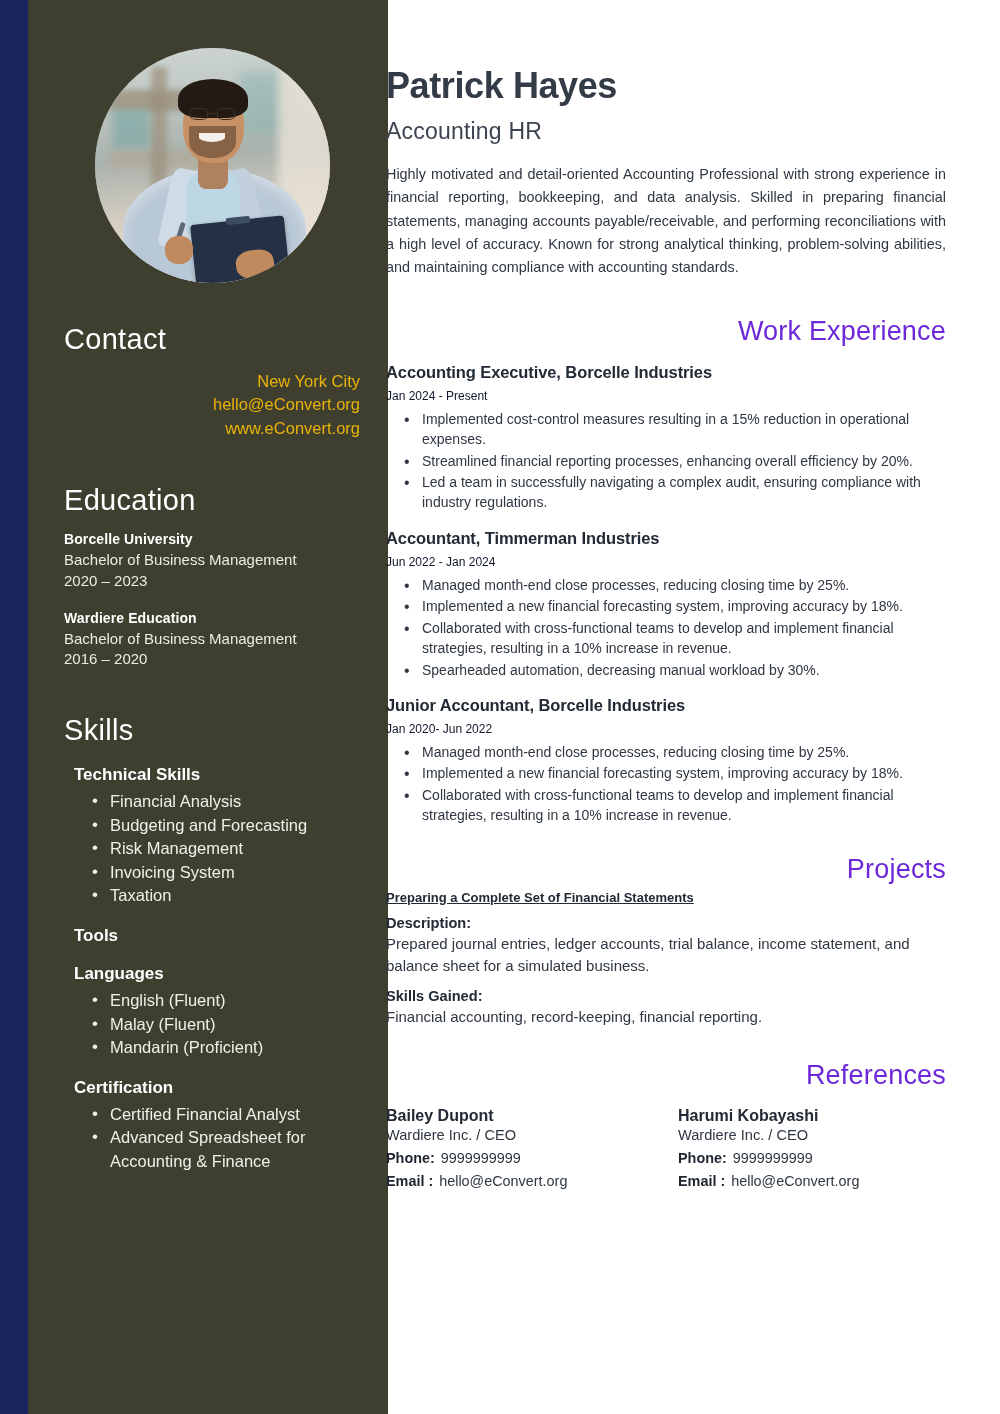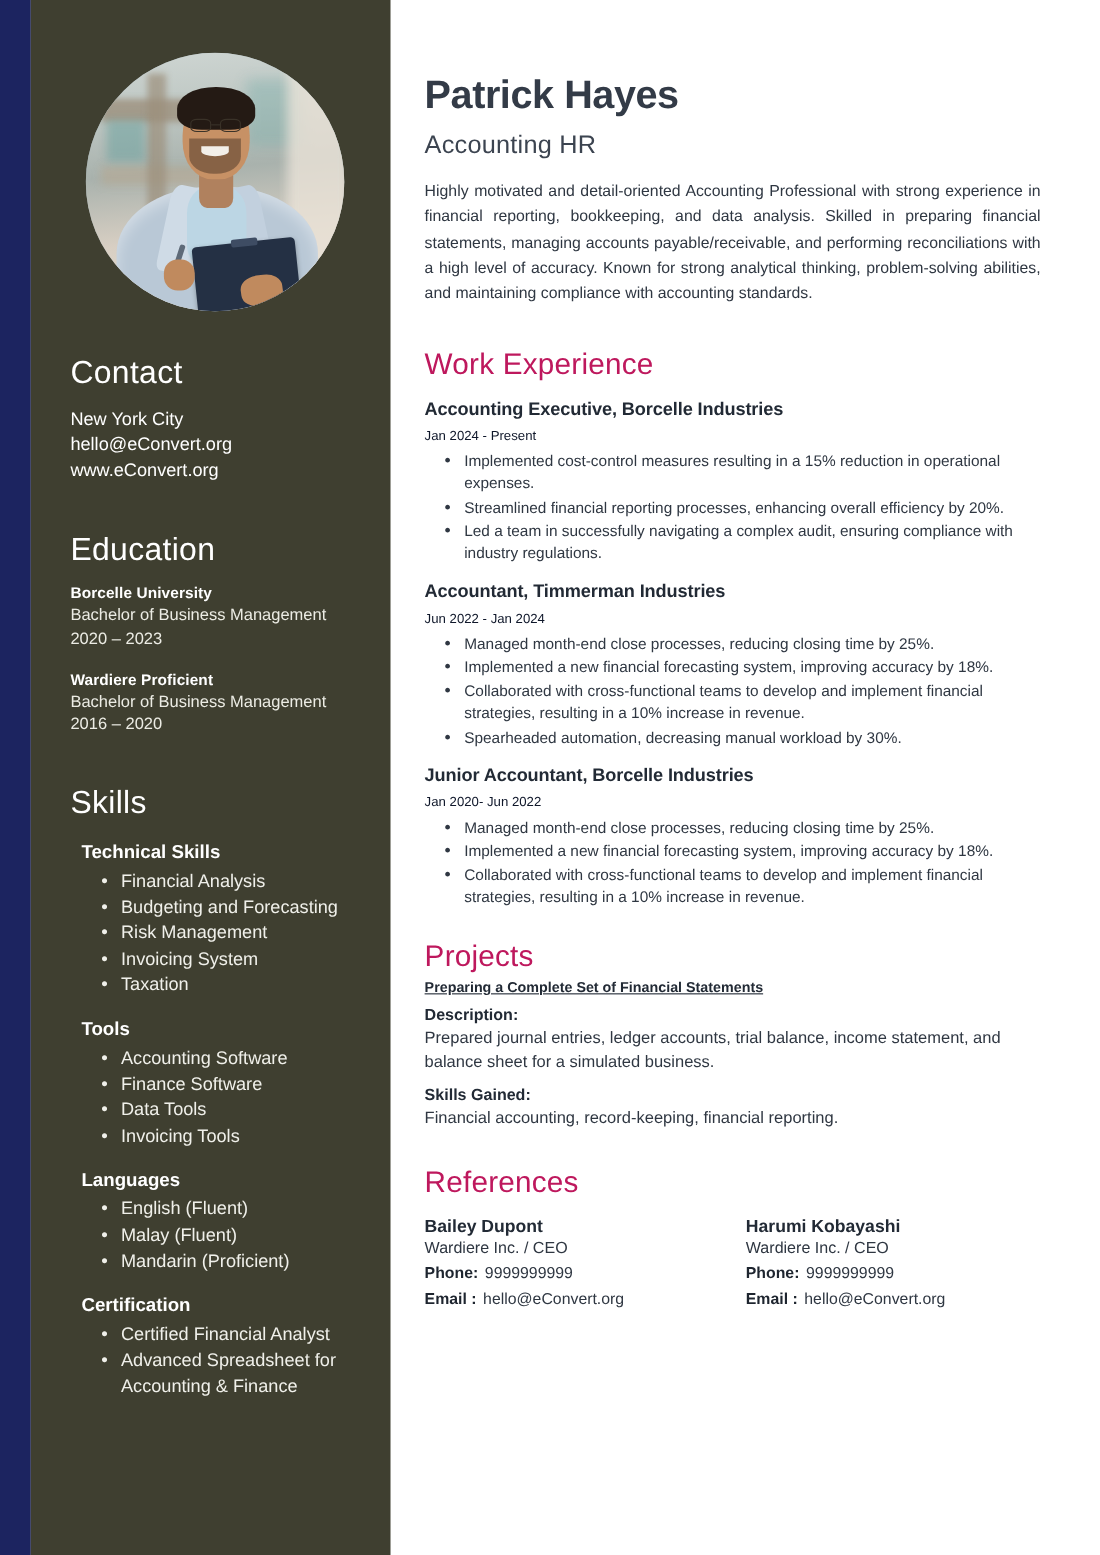--- a/index.html
+++ b/index.html
@@ -12,21 +12,21 @@
   .page { position:relative; width:1000px; height:1414px; background:#ffffff; overflow:hidden; }
 
   
   .navy-strip {
     position:absolute; left:0; top:0; width:28px; height:1414px;
     background:#1c2460;
   }
 
   
   .sidebar {
-    position:absolute; left:28px; top:0; width:327px; height:1414px;
+    position:absolute; left:28px; top:0; width:360px; height:1414px;
     background:#3f3f30; color:#ffffff;
     padding:0 28px 0 36px;
   }
 
   .photo-wrap {
     margin:48px auto 0 auto;
     width:235px; height:235px;
     border-radius:50%;
     overflow:hidden;
     position:relative;
@@ -91,21 +91,21 @@
   .ph-handL { position:absolute; left:30%; top:80%; width:12%; height:12%; background:#c08a5e; border-radius:44%; }
   .ph-pen   { position:absolute; left:35%; top:74%; width:2.2%; height:11%; background:#5e6a78; transform:rotate(18deg); border-radius:2px; }
 
   .side-h1 {
     font-size:29px; font-weight:400; letter-spacing:.3px;
     margin-top:40px; margin-bottom:14px; color:#ffffff;
   }
   .side-h1.edu { margin-top:44px; }
   .side-h1.skills { margin-top:44px; margin-bottom:10px; }
 
-  .contact-line { font-size:16.5px; line-height:1.42; color:#ffffff; }
+  .contact-line { font-size:16.5px; line-height:1.42; color:#eab308;text-align:right; }
 
   .edu-block { margin-bottom:18px; }
   .edu-school { font-size:14px; font-weight:bold; color:#ffffff; margin-bottom:3px; letter-spacing:.1px; }
   .edu-degree { font-size:15px; color:#ececE4; line-height:1.38; }
   .edu-years { font-size:15px; color:#ececE4; line-height:1.38; }
 
   .skill-group { margin-top:18px; padding-left:10px; }
   .skill-group:first-of-type { margin-top:4px; }
   .skill-title { font-size:17px; font-weight:bold; color:#ffffff; margin-bottom:5px; }
   ul.skill-list { list-style:none; padding-left:18px; }
@@ -124,21 +124,21 @@
   .name {
     font-size:36px; font-weight:bold; letter-spacing:-.4px;
     color:#333b47; margin-top:68px; line-height:1;
   }
   .role { font-size:23px; font-weight:400; color:#3c4450; margin-top:14px; letter-spacing:.2px; }
   .summary {
     font-size:14.4px; line-height:1.62; color:#2f3742; margin-top:18px; text-align:justify;
   }
 
   .main-h {
-    font-size:27px; font-weight:400; color:#be185d; letter-spacing:.2px;
+    font-size:27px; font-weight:400; color:#6d28d9; letter-spacing:.2px;text-align:right;
   }
   .sec-work { margin-top:36px; }
   .sec-proj { margin-top:28px; }
   .sec-ref  { margin-top:32px; }
 
   .job { margin-top:16px; }
   .job-title { font-size:16.5px; font-weight:bold; color:#222a35; letter-spacing:-.1px; }
   .job-date  { font-size:12px; color:#0f172a; margin-top:7px; }
   ul.job-list { list-style:none; margin-top:6px; padding-left:18px; }
   ul.job-list li {
@@ -207,47 +207,41 @@
     </div>
 
     <h2 class="side-h1 edu">Education</h2>
     <div>
       <div class="edu-block">
         <div class="edu-school">Borcelle University</div>
         <div class="edu-degree">Bachelor of Business Management</div>
         <div class="edu-years">2020 – 2023</div>
       </div>
       <div class="edu-block">
-        <div class="edu-school">Wardiere Proficient</div>
+        <div class="edu-school">Wardiere Education</div>
         <div class="edu-degree">Bachelor of Business Management</div>
         <div class="edu-years">2016 – 2020</div>
       </div>
     </div>
 
     <h2 class="side-h1 skills">Skills</h2>
 
     <div class="skill-group">
       <div class="skill-title">Technical Skills</div>
       <ul class="skill-list">
         <li>Financial Analysis</li>
         <li>Budgeting and Forecasting</li>
         <li>Risk Management</li>
         <li>Invoicing System</li>
         <li>Taxation</li>
       </ul>
     </div>
 
     <div class="skill-group">
       <div class="skill-title">Tools</div>
-      <ul class="skill-list">
-        <li>Accounting Software</li>
-        <li>Finance Software</li>
-        <li>Data Tools</li>
-        <li>Invoicing Tools</li>
-      </ul>
     </div>
 
     <div class="skill-group">
       <div class="skill-title">Languages</div>
       <ul class="skill-list">
         <li>English (Fluent)</li>
         <li>Malay (Fluent)</li>
         <li>Mandarin (Proficient)</li>
       </ul>
     </div>

